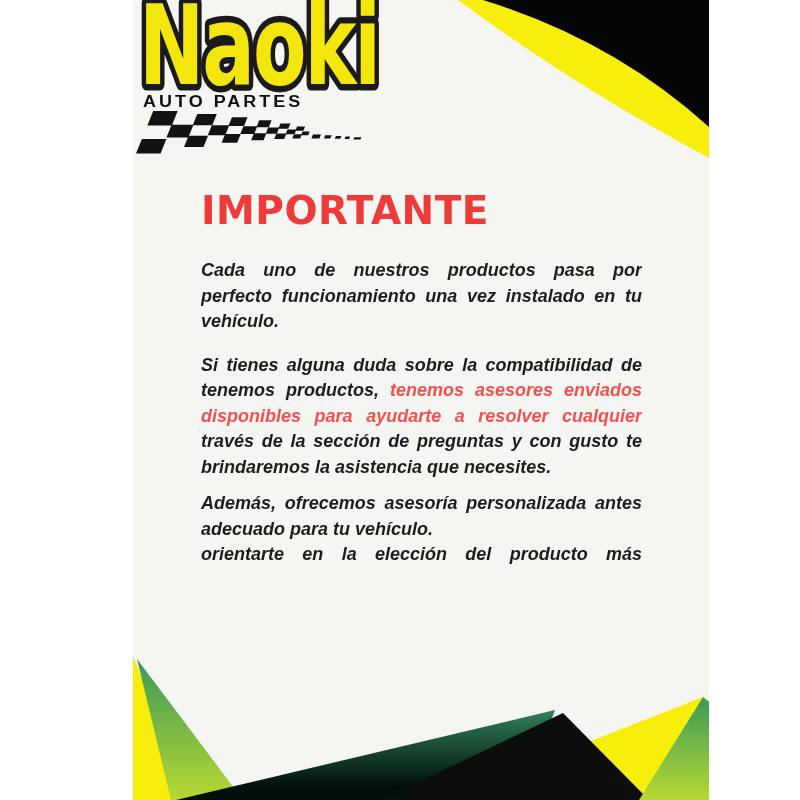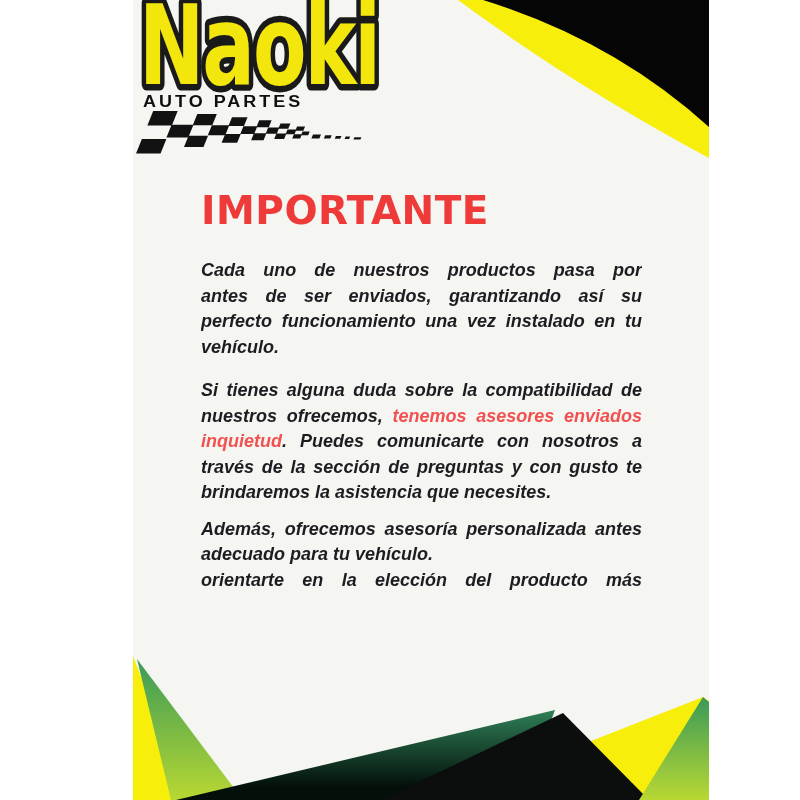--- a/index.html
+++ b/index.html
@@ -114,28 +114,27 @@
         <rect x="211.79" y="28.30" width="7" height="2.3" fill="#121212"></rect>
       </g>
   </svg>
 
 
   <div class="text-col">
     <div class="heading">IMPORTANTE</div>
     <div class="paragraphs">
         <div class="para">
           <div class="pline"><span>Cada uno de nuestros productos pasa por</span></div>
-          <div class="pline"><span>antes de ser enviados, garantizando así su</span></div>
           <div class="pline"><span>perfecto funcionamiento una vez instalado en tu</span></div>
           <div class="pline plast"><span>vehículo.</span></div>
         </div>
         <div class="para">
           <div class="pline"><span>Si tienes alguna duda sobre la compatibilidad de</span></div>
-          <div class="pline"><span>nuestros ofrecemos, </span><span class="red">tenemos asesores enviados</span></div>
-          <div class="pline"><span class="red">inquietud</span><span>. Puedes comunicarte con nosotros a</span></div>
+          <div class="pline"><span>tenemos productos, </span><span class="red">tenemos asesores enviados</span></div>
+          <div class="pline"><span class="red">disponibles para ayudarte a resolver cualquier</span></div>
           <div class="pline"><span>través de la sección de preguntas y con gusto te</span></div>
           <div class="pline plast"><span>brindaremos la asistencia que necesites.</span></div>
         </div>
         <div class="para">
           <div class="pline"><span>Además, ofrecemos asesoría personalizada antes</span></div>
           <div class="pline plast"><span>adecuado para tu vehículo.</span></div>
           <div class="pline"><span>orientarte en la elección del producto más</span></div>
         </div>
       </div>
   </div>

